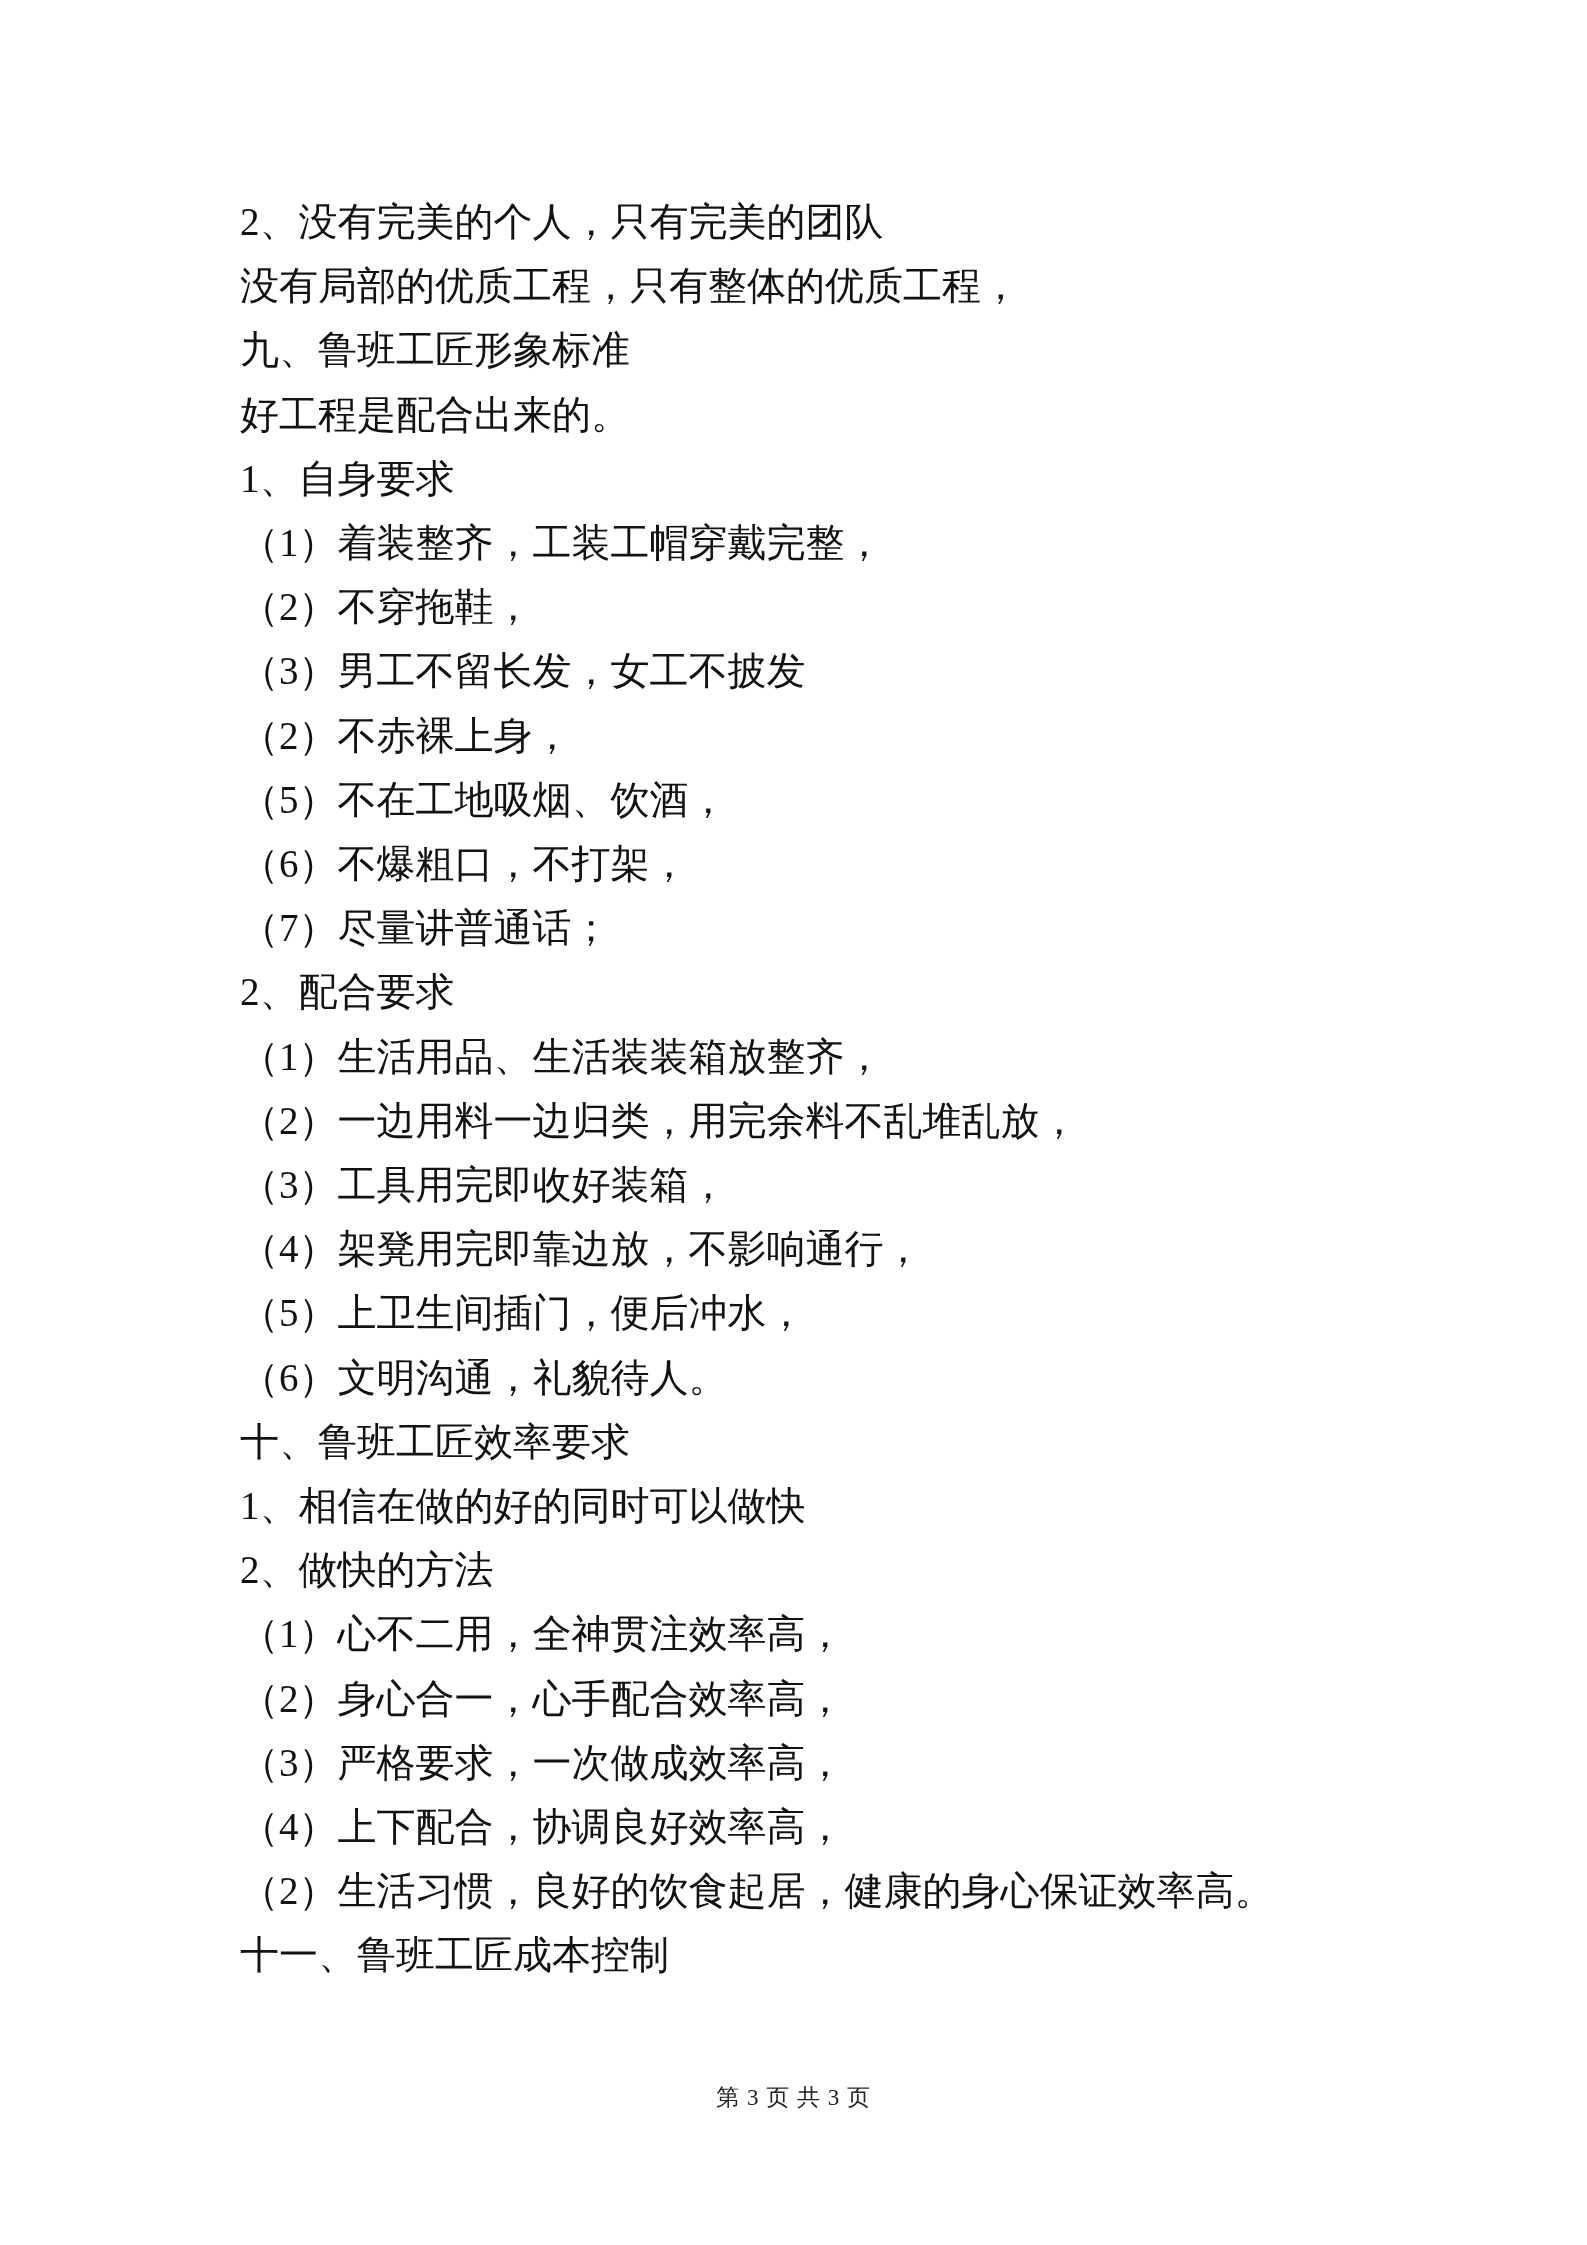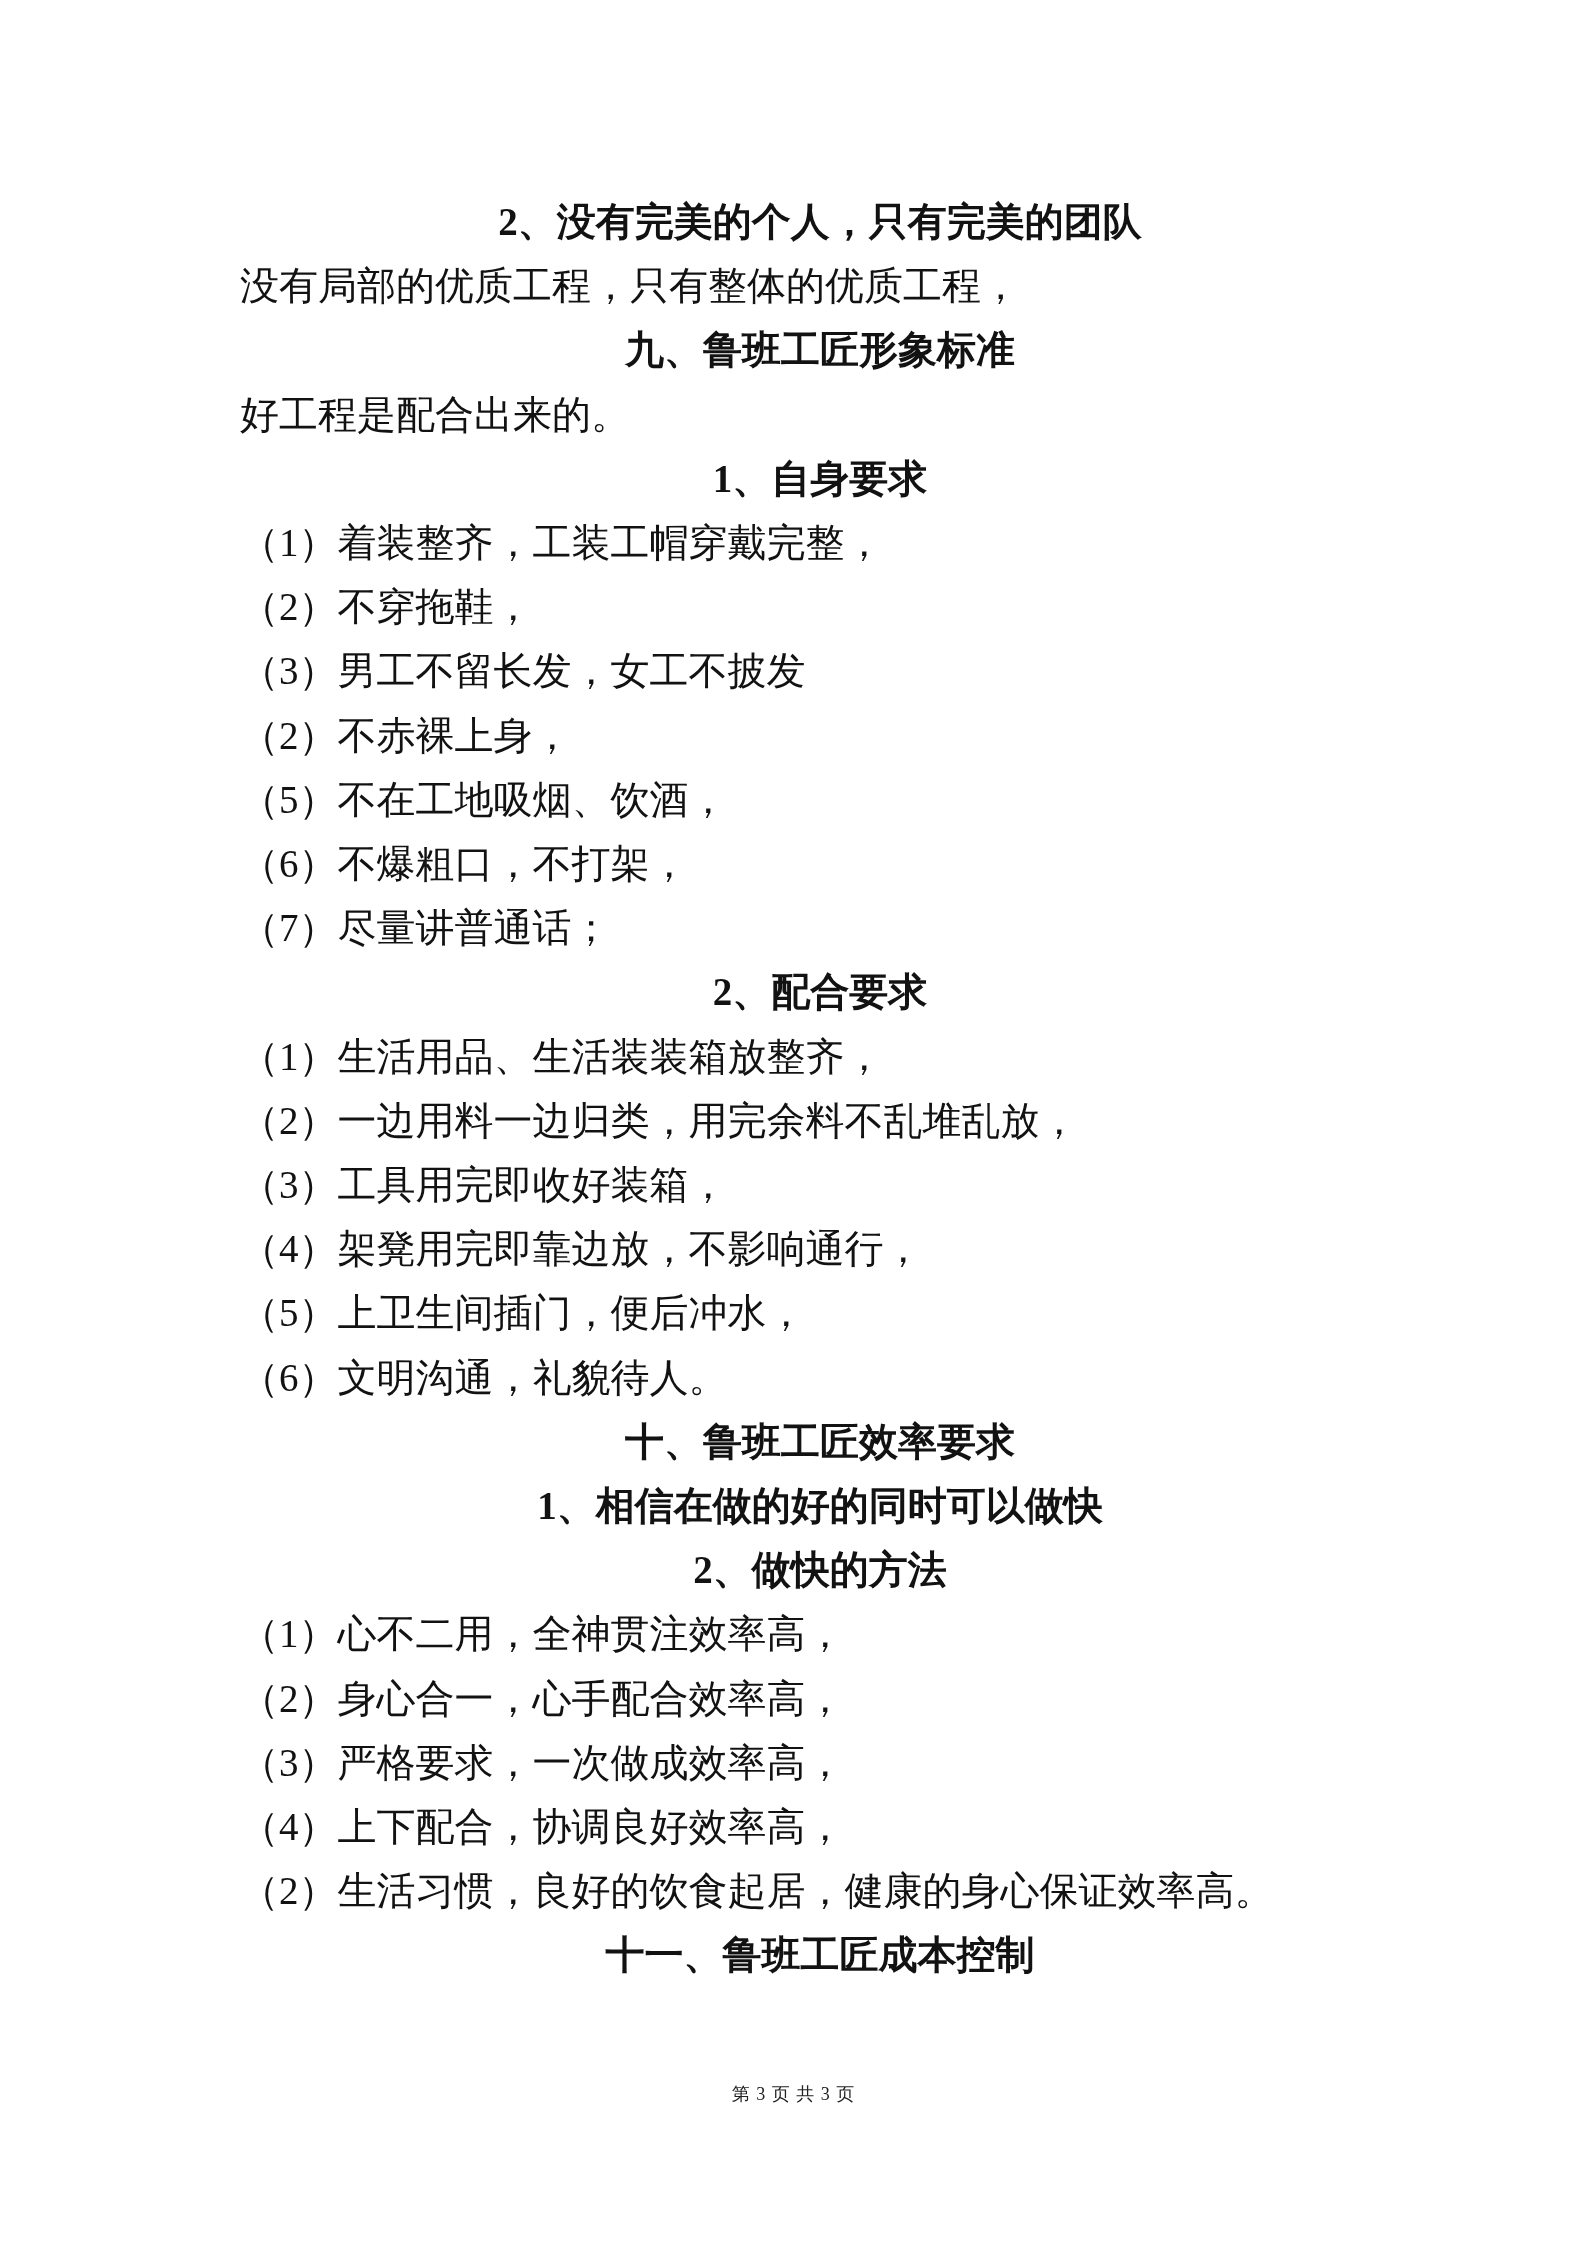--- a/index.html
+++ b/index.html
@@ -25,30 +25,29 @@
   .line {
     margin: 0;
     padding: 0;
     font-size: 39px;
     line-height: 64.2px;
     font-weight: normal;
     white-space: nowrap;
     color: #121212;
   }
   .h {
-    font-weight: bold;
-    text-align: center;
+    font-weight: normal;
   }
   .footer {
     position: absolute;
     left: 0;
     right: 0;
     top: 2082px;
     text-align: center;
-    font-size: 18px;
+    font-size: 23px;
     color: #222222;
     letter-spacing: 1px;
   }
 </style>
 </head>
 <body>
 
 <div class="page">
   <div class="content">
     <p class="line h">2、没有完美的个人，只有完美的团队</p>

